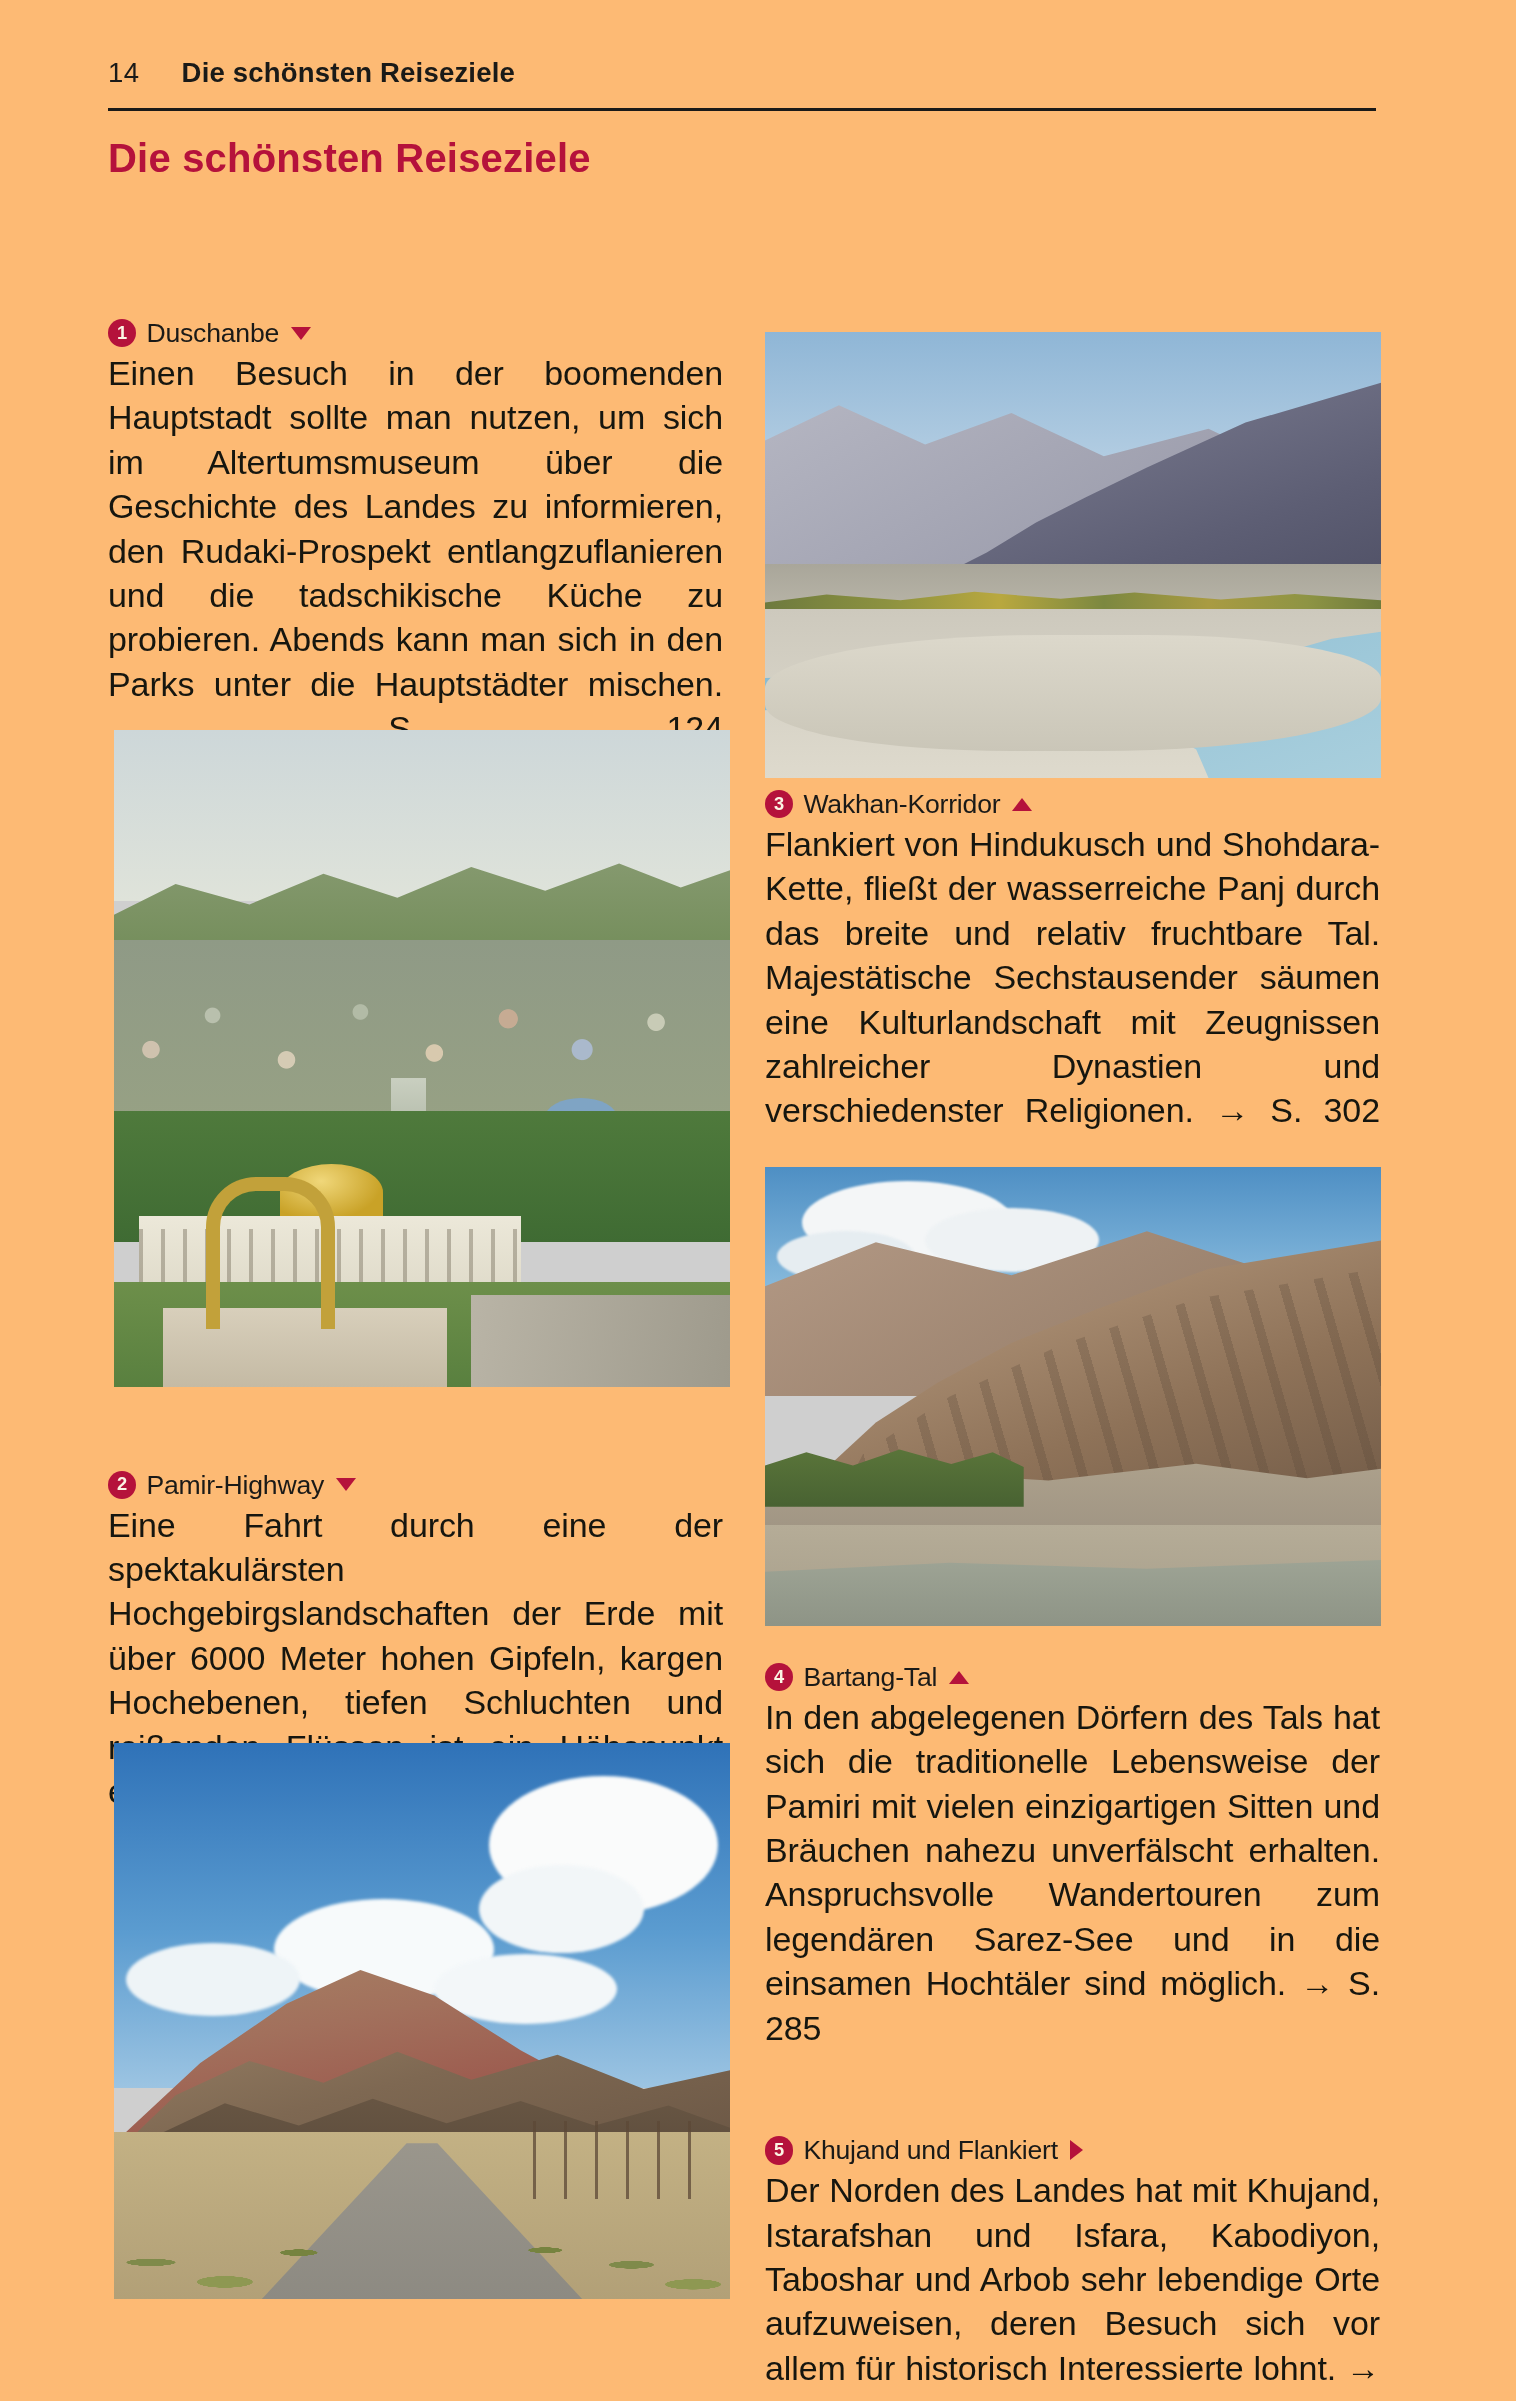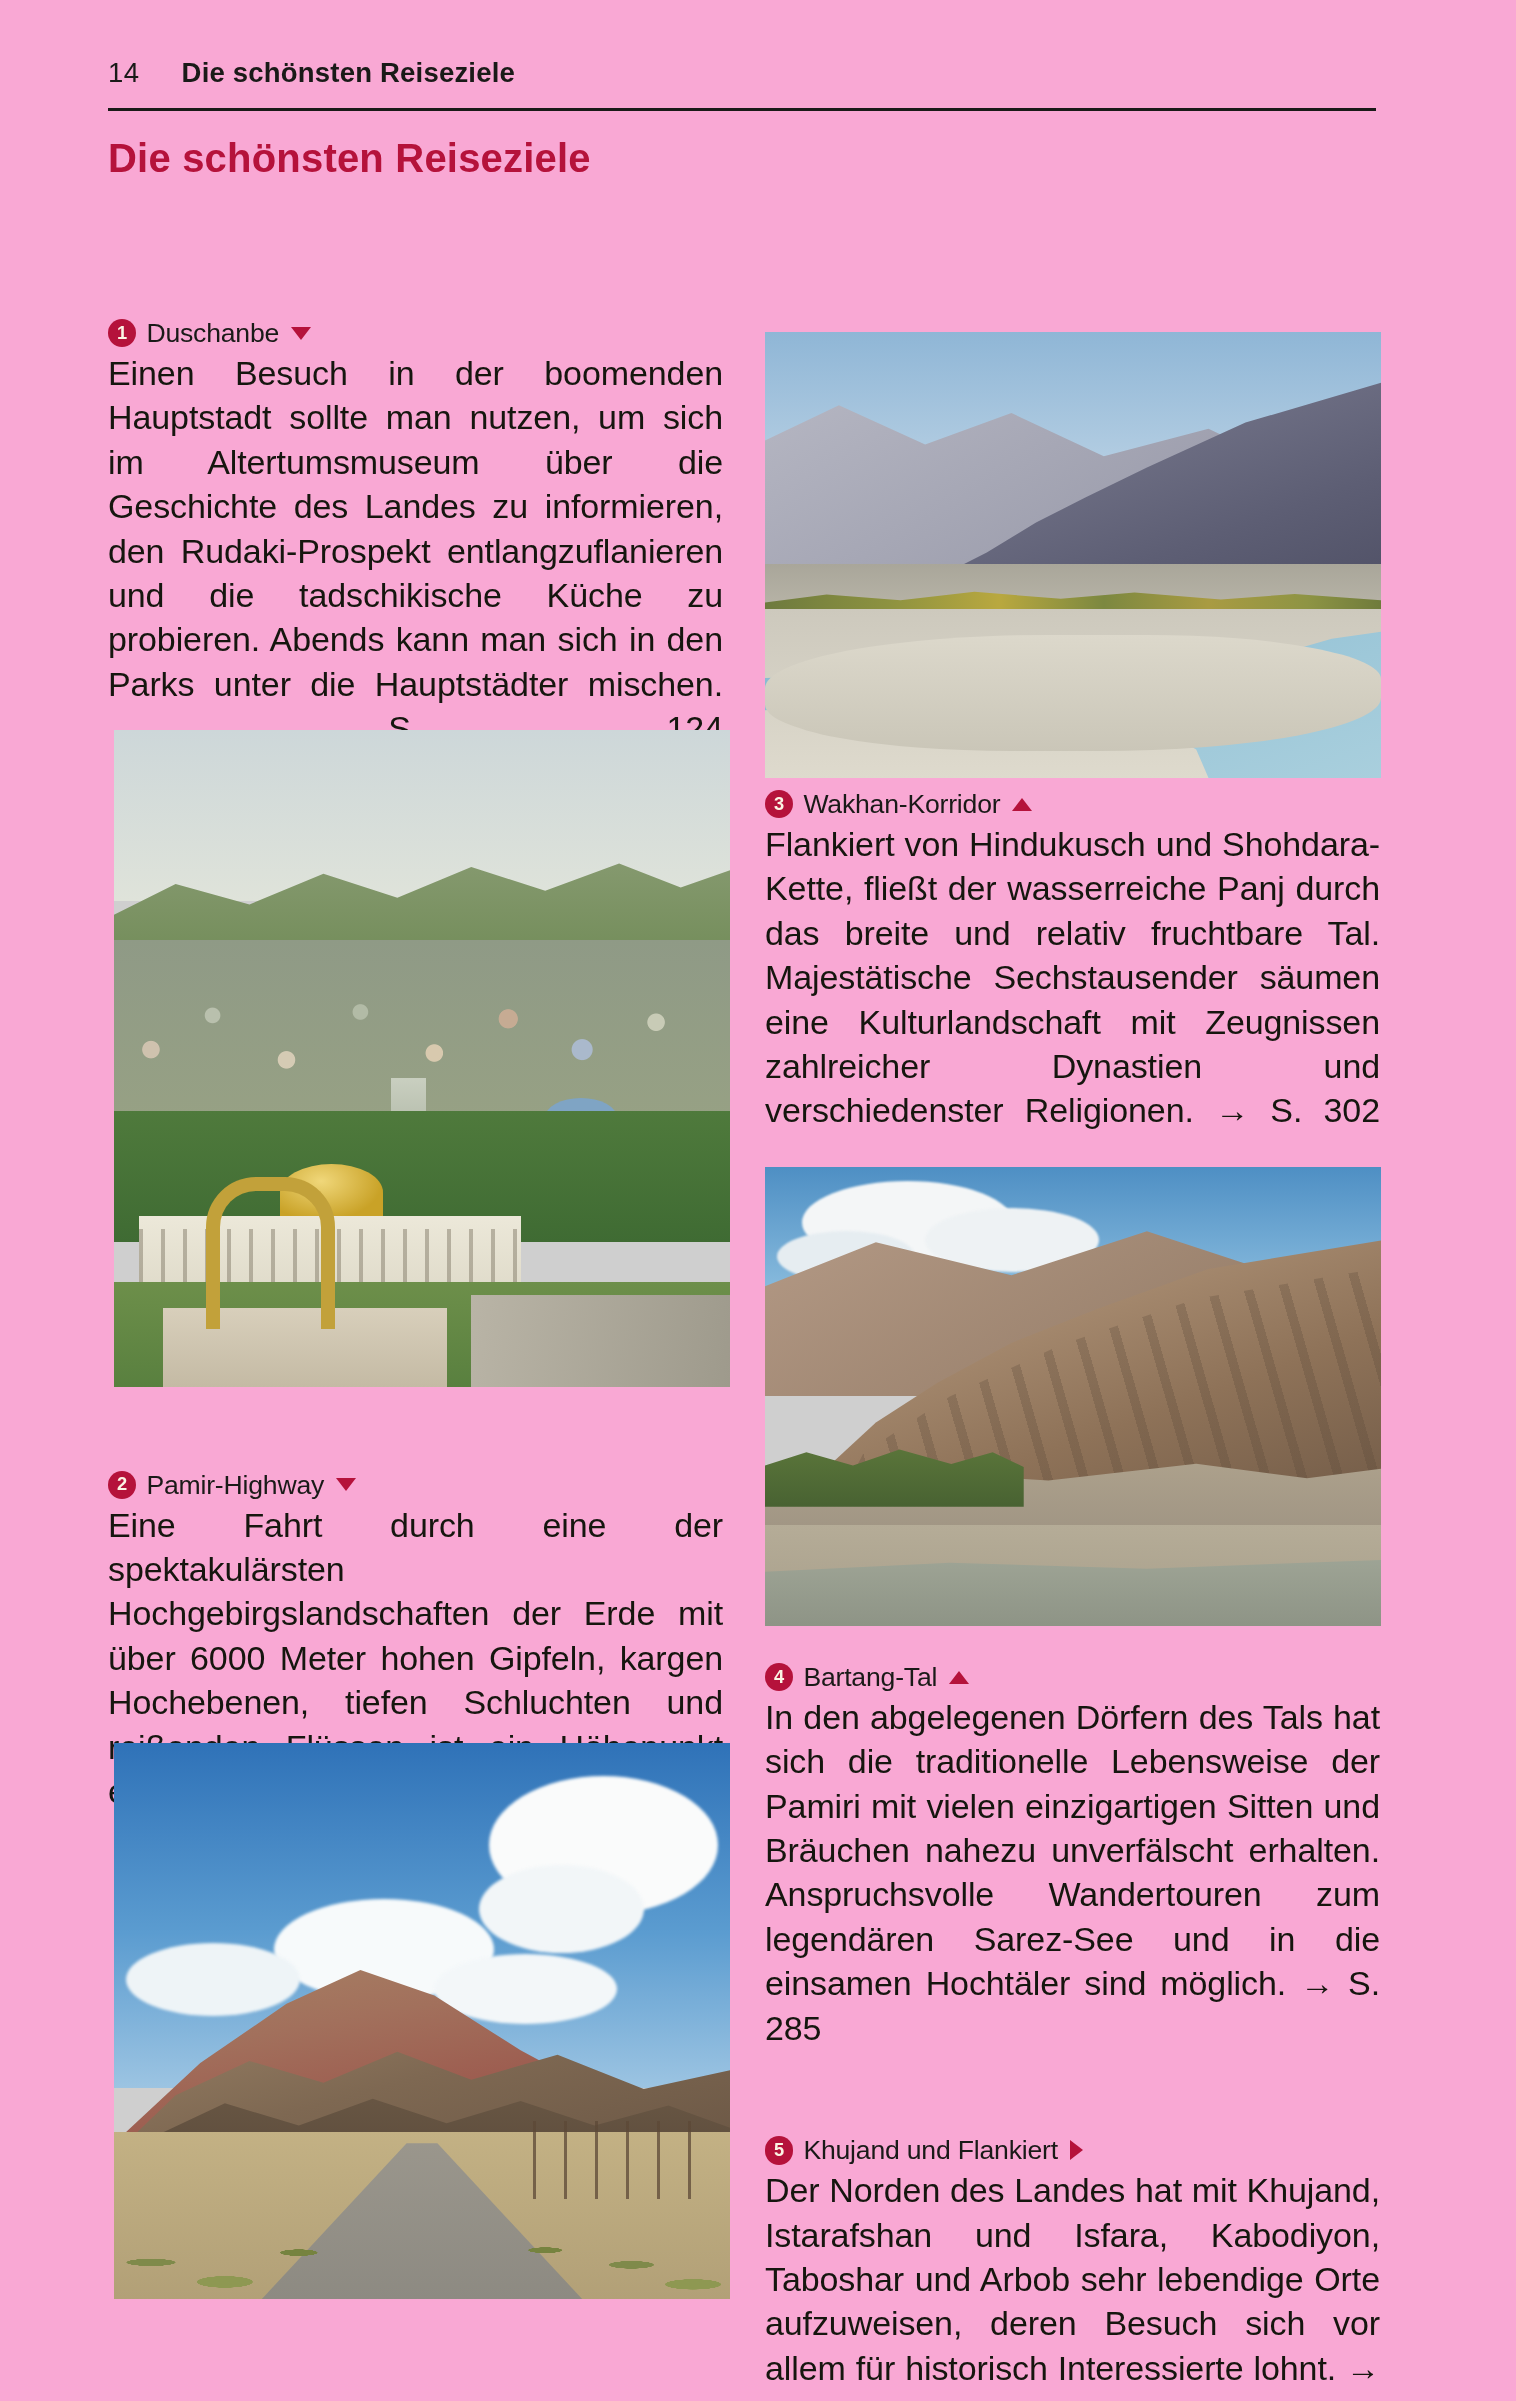--- a/index.html
+++ b/index.html
@@ -4,21 +4,21 @@
 <style>
   html, body {
     margin: 0;
     padding: 0;
     background: #fdf6e3;
   }
   .page {
     position: relative;
     width: 1516px;
     height: 2401px;
-    background: #f9a8d4;
+    background: #fdba74;
     font-family: "Liberation Sans", sans-serif;
     overflow: hidden;
   }
 
   
   .runhead {
     position: absolute;
     left: 108px;
     top: 57px;
     width: 1266px;

